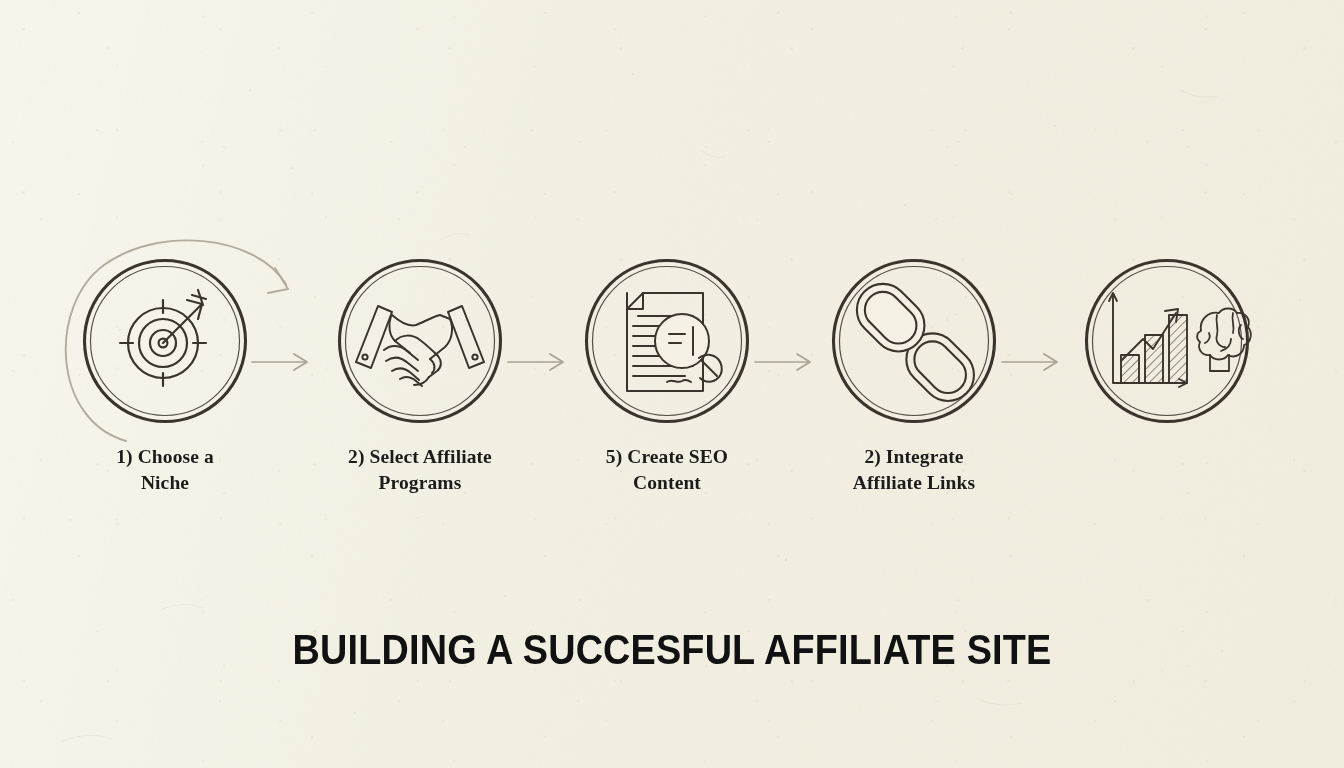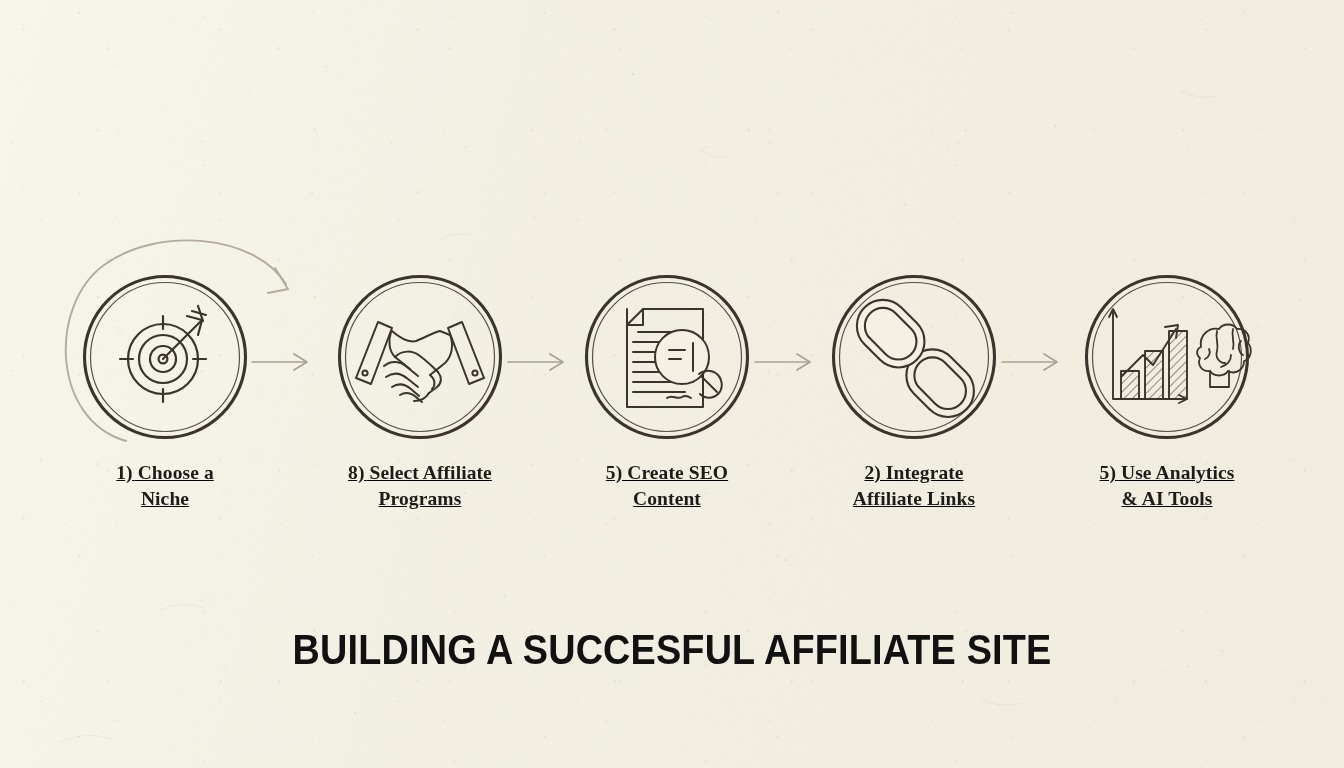--- a/index.html
+++ b/index.html
@@ -61,25 +61,24 @@
     left: 0;
     top: 255px;
     width: 1344px;
     height: 290px;
     z-index: 4;
     display: block;
   }
 
   .step {
     position: absolute;
-    top: 16px;
+    top: 0;
     width: 230px;
     margin-left: -115px;
     text-align: center;
-    text-decoration: underline;
   }
 
   .step-circle {
     position: relative;
     width: 172px;
     height: 172px;
     margin: 0 auto;
   }
   .step-circle svg {
     position: absolute;
@@ -238,21 +237,21 @@
           <path d="M 50 95 C 57 89 66 90 73 96 L 84 105"></path>
           <path d="M 52 106 C 59 101 67 102 74 108 L 84 116"></path>
           <path d="M 58 116 C 64 112 71 113 77 118 L 85 125"></path>
           <path d="M 66 124 C 71 121 77 122 82 126 L 88 131"></path>
           <path d="M 104 101 C 108 106 108 112 103 116 L 95 122"></path>
           <path d="M 95 122 C 92 127 86 130 80 130"></path>
           <path d="M 96 104 C 101 108 102 114 98 118"></path>
         </g>
       </svg>
     </div>
-    <div class="step-label">8) Select Affiliate
+    <div class="step-label">2) Select Affiliate
 Programs</div>
   </div>
 
   <div class="step" style="left:667px;">
     <div class="step-circle">
       <svg width="172" height="172" viewBox="0 0 172 172" xmlns="http://www.w3.org/2000/svg">
         <g fill="none" stroke="#3a342c">
           <circle cx="86" cy="86" r="80.5" stroke-width="3.1"></circle>
           <circle cx="86" cy="86" r="74.5" stroke-width="1.2" opacity="0.85"></circle>
         </g>
@@ -338,19 +337,17 @@
           <path d="M 120 76 C 118 64 128 56 138 58 C 142 52 152 52 156 58 C 164 57 170 64 167 72 C 172 78 170 88 163 90 C 163 99 154 104 147 100 C 143 106 133 106 129 100 C 121 101 116 94 119 87 C 115 84 115 78 120 76 Z"></path>
           <path d="M 129 100 L 129 116 L 148 116 L 148 100"></path>
           <path d="M 124 88 C 128 86 130 82 128 78"></path>
           <path d="M 136 60 C 134 68 138 72 136 80 C 134 86 138 92 144 92"></path>
           <path d="M 152 58 C 150 66 154 70 152 78"></path>
           <path d="M 160 70 C 156 74 158 82 162 84"></path>
           <path d="M 140 96 C 146 94 150 90 150 84"></path>
         </g>
       </svg>
     </div>
-    <div class="step-label">5) Use Analytics
-&amp; AI Tools</div>
   </div>
 
 </div>
 
 <div id="main-title">BUILDING A SUCCESFUL AFFILIATE SITE</div>
 
 </body></html>

